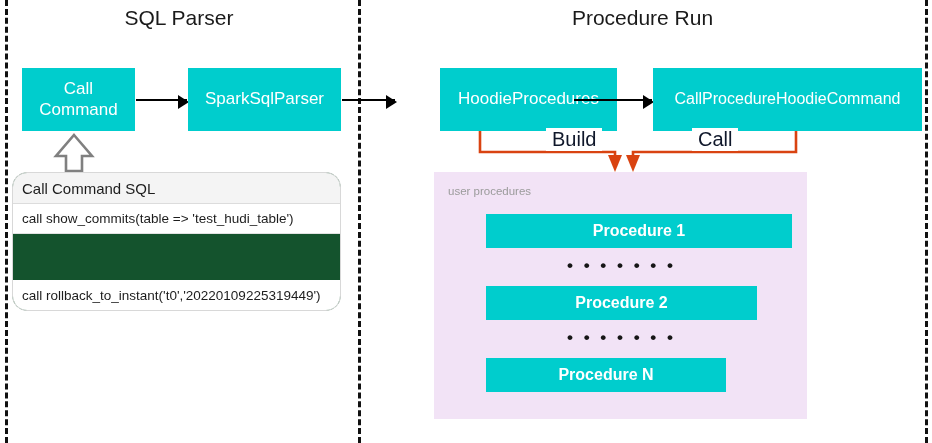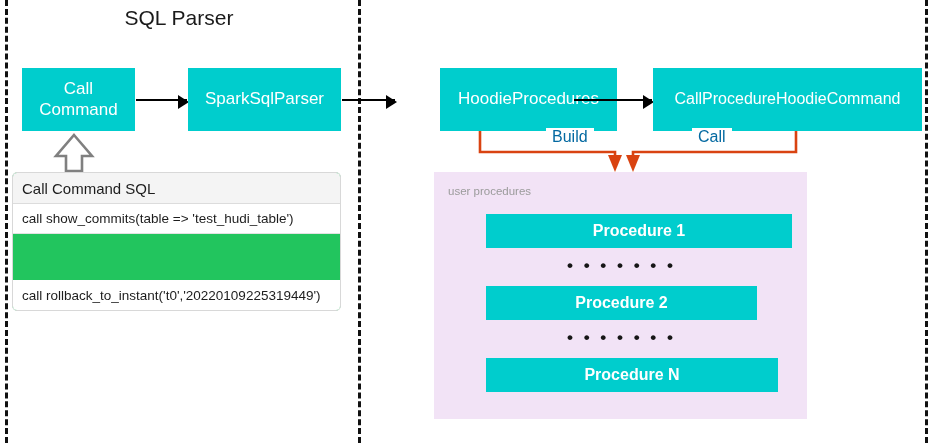--- a/index.html
+++ b/index.html
@@ -74,22 +74,22 @@
   
   .uparrow {
     position: absolute;
   }
 
   
   .sqltable {
     position: absolute;
     box-sizing: border-box;
     border: 1px solid #d8d8d8;
-    border-radius: 5px;
-    background: #22c55e;
+    border-radius: 15px;
+    background: #14532d;
     overflow: hidden;
   }
   .sqltable .row {
     box-sizing: border-box;
     padding: 5px 9px;
     font-size: 13.5px;
     color: #1d1d1d;
     white-space: nowrap;
     display: flex;
     align-items: center;
@@ -109,22 +109,22 @@
 
   
   #orange-layer {
     position: absolute;
     left: 0; top: 0;
     width: 932px; height: 443px;
     pointer-events: none;
   }
   .conn-label {
     position: absolute;
-    font-size: 16px;
-    color: #0369a1;
+    font-size: 20px;
+    color: #0f172a;
     background: #ffffff;
     padding: 0 6px;
     white-space: nowrap;
   }
 
   
   .proc-panel {
     position: absolute;
     background: #f2e3f6;
     box-sizing: border-box;
@@ -158,20 +158,21 @@
 </head>
 <body>
 
 <div id="canvas">
 
   <div class="vdash" style="left:5px;"></div>
   <div class="vdash" style="left:358px;"></div>
   <div class="vdash" style="left:925px;"></div>
 
   <div class="section-title" style="left:0px; top:6px; width:358px;">SQL Parser</div>
+  <div class="section-title" style="left:360px; top:6px; width:565px;">Procedure Run</div>
 
   <div class="tealbox" style="left:22px; top:68px; width:113px; height:63px; flex-direction:column;">
     <span>Call</span>
     <span>Command</span>
   </div>
 
   <div class="harrow" style="left:136px; top:99px; width:51px;"></div>
 
   <div class="tealbox" style="left:188px; top:68px; width:153px; height:63px;">
     <span>SparkSqlParser</span>
@@ -222,17 +223,17 @@
   </div>
 
   <div class="proc-dots" style="left:486px; top:256px; width:271px;">• • • • • • •</div>
 
   <div class="proc-bar" style="left:486px; top:286px; width:271px; height:34px;">
     <span>Procedure 2</span>
   </div>
 
   <div class="proc-dots" style="left:486px; top:328px; width:271px;">• • • • • • •</div>
 
-  <div class="proc-bar" style="left:486px; top:358px; width:292px; height:34px;">
+  <div class="proc-bar" style="left:486px; top:358px; width:240px; height:34px;">
     <span>Procedure N</span>
   </div>
 
 </div>
 
 </body></html>

